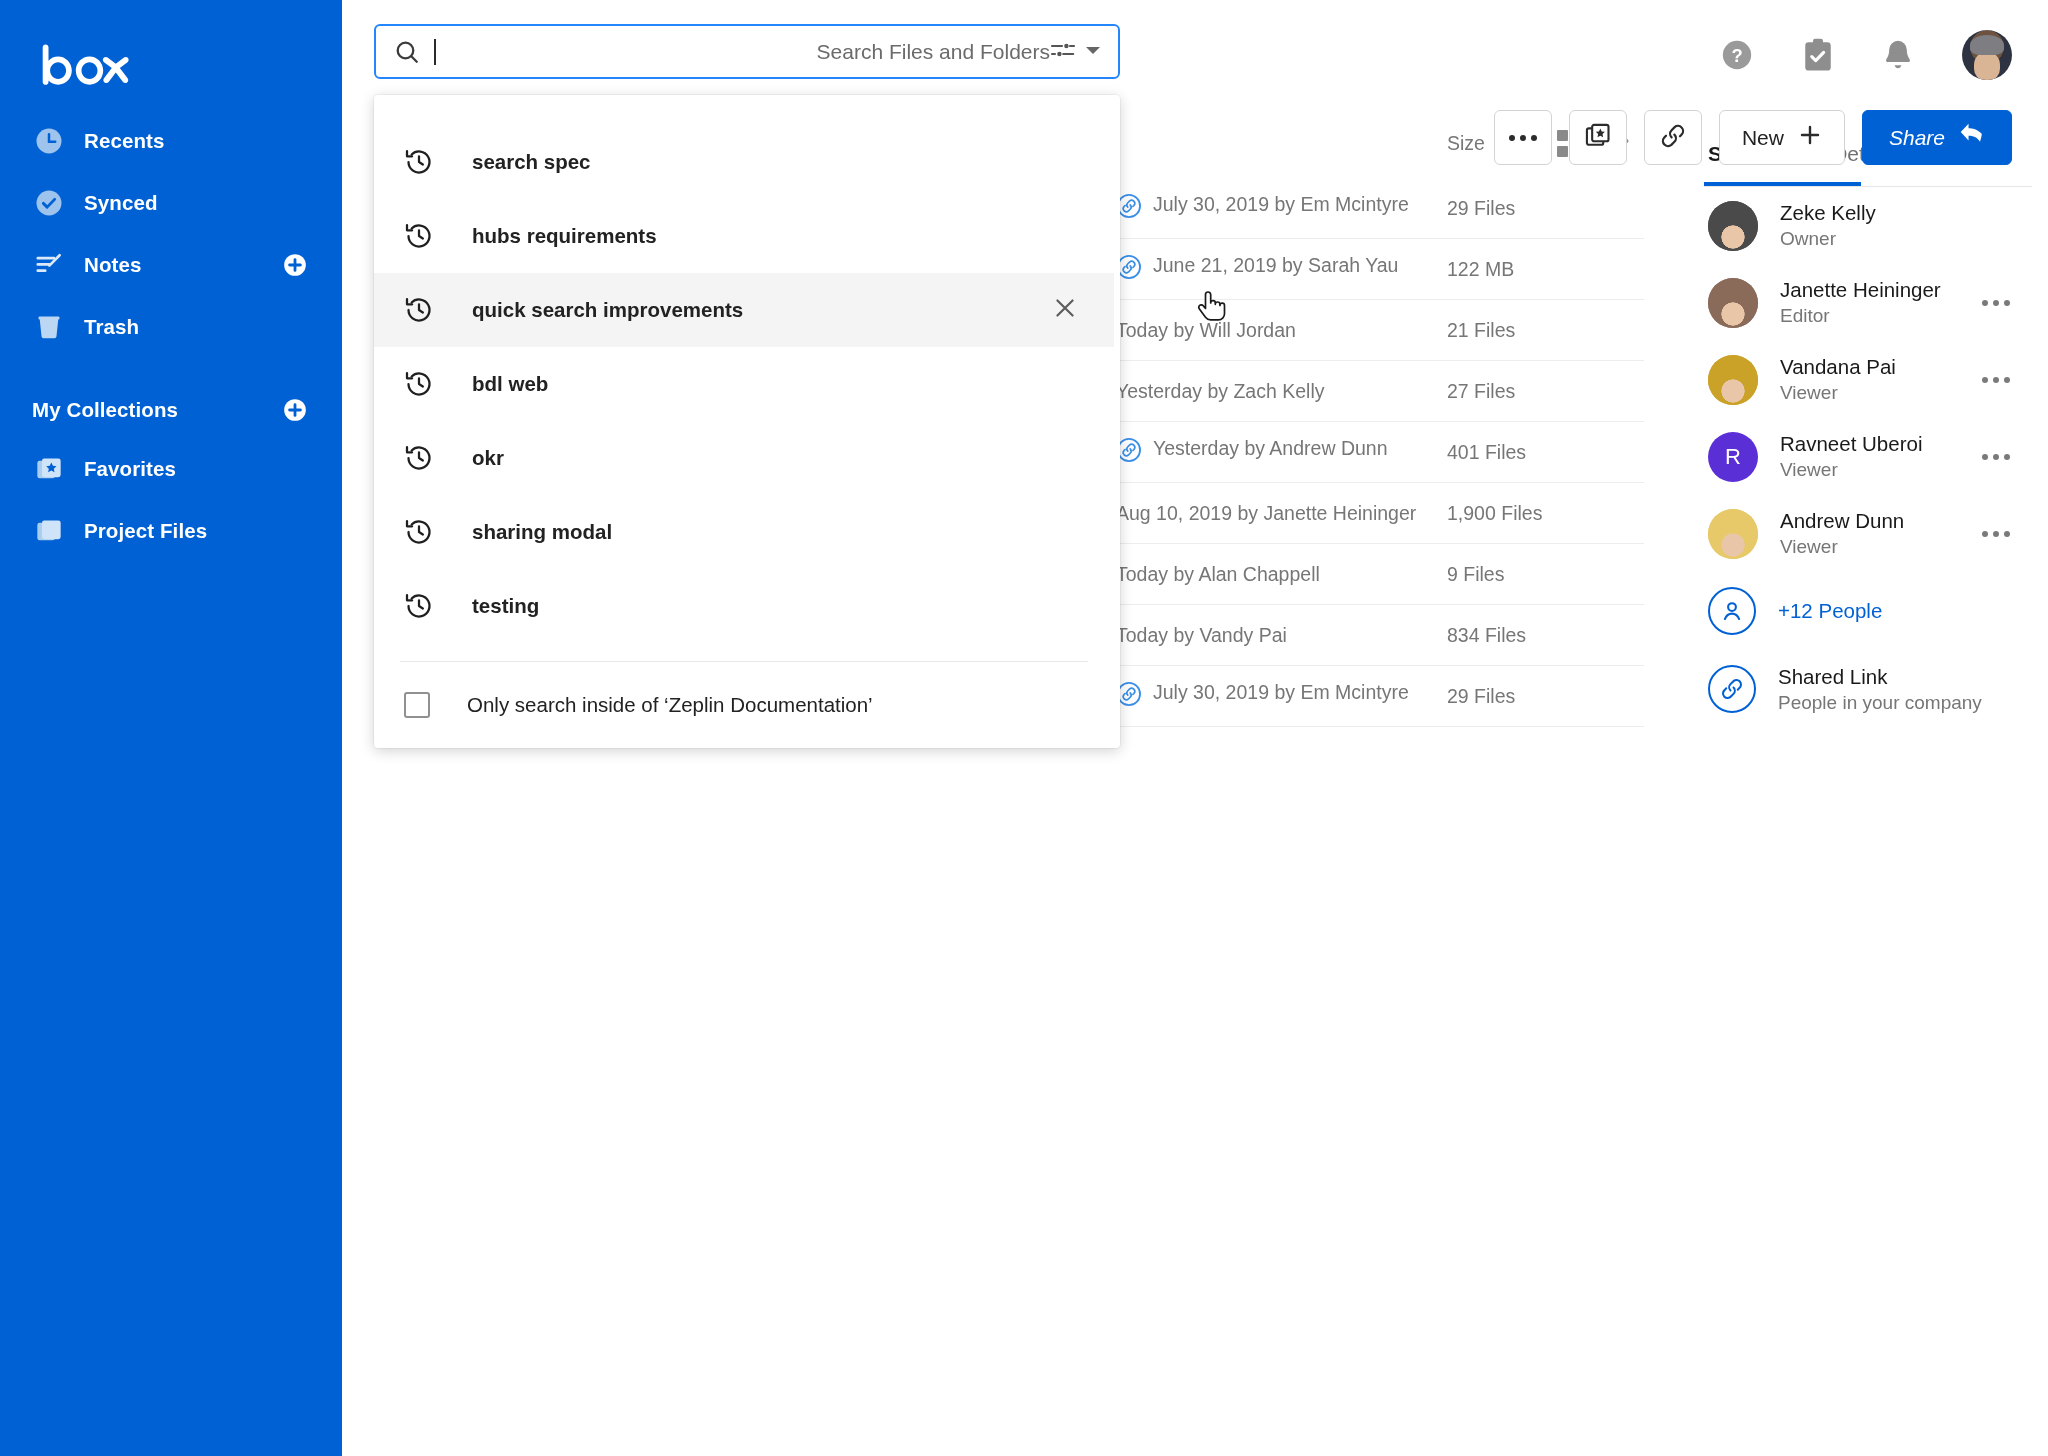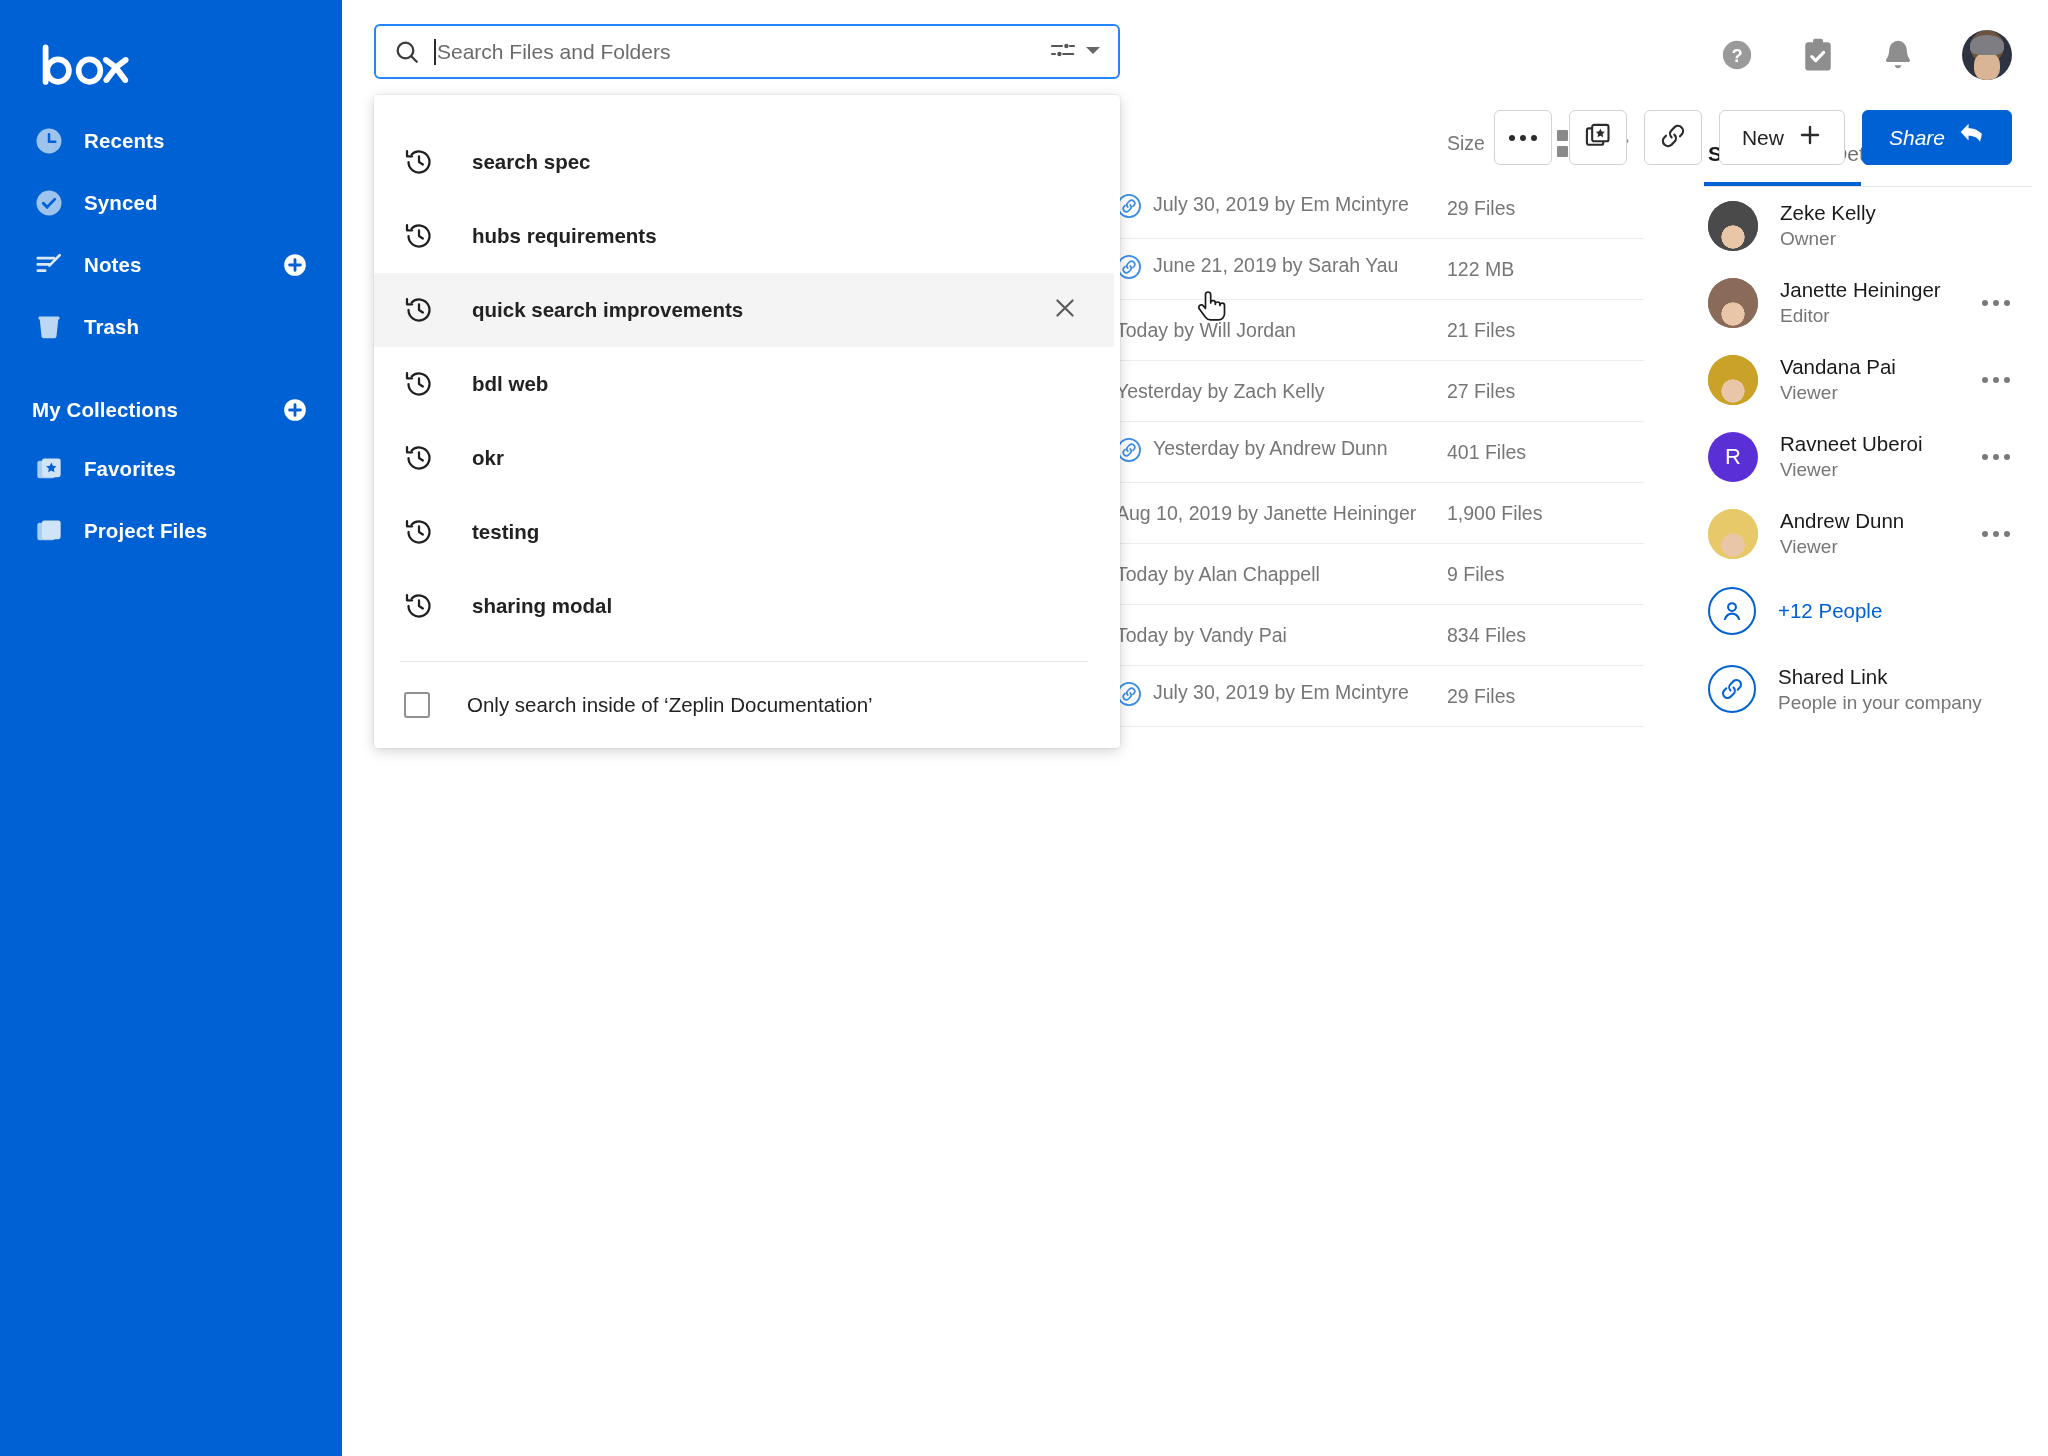--- a/index.html
+++ b/index.html
@@ -57,21 +57,21 @@
     width: 746px; z-index: 40;
   }
   .search-box {
     display: flex; align-items: center;
     height: 55px; background: #fff;
     border: 2px solid #2486FC; border-radius: 6px;
     padding: 0 16px 0 18px;
   }
   .search-ico { width: 26px; height: 26px; flex: 0 0 26px; margin-right: 14px; }
   .search-caret { width: 2px; height: 26px; background: #2b2b2b; margin-right: 1px; }
-  .search-ph { font-size: 21px; color: #6b6b6b; flex: 1; white-space: nowrap; }
+  .search-ph { font-size: 21px; color: #6b6b6b; flex: 1; white-space: nowrap; text-align: right; }
   .search-filter { display: flex; align-items: center; gap: 8px; cursor: pointer; }
 
   
   .dropdown {
     position: absolute; left: 0; top: 71px; width: 746px;
     background: #fff; border-radius: 4px;
     box-shadow: 0 3px 14px rgba(0,0,0,.18), 0 0 0 1px rgba(0,0,0,.04);
     padding: 30px 6px 0 0; z-index: 39;
   }
   .dd-item {
@@ -436,29 +436,29 @@
                   <path d="M12 7.4V12l3.1 2"></path>
                 </svg></span>
               <span class="dd-label">okr</span>
             </div>
             <div class="dd-item">
               <span class="dd-ico"><svg width="30" height="30" viewBox="0 0 24 24" fill="none" stroke="#1f1f1f" stroke-width="1.8" stroke-linecap="round" stroke-linejoin="round">
   <path d="M3.6 12a8.4 8.4 0 1 0 2.5-6"></path>
                   <path d="M2.4 3.3v4.1h4.1"></path>
                   <path d="M12 7.4V12l3.1 2"></path>
                 </svg></span>
-              <span class="dd-label">testing</span>
+              <span class="dd-label">sharing modal</span>
             </div>
             <div class="dd-item">
               <span class="dd-ico"><svg width="30" height="30" viewBox="0 0 24 24" fill="none" stroke="#1f1f1f" stroke-width="1.8" stroke-linecap="round" stroke-linejoin="round">
   <path d="M3.6 12a8.4 8.4 0 1 0 2.5-6"></path>
                   <path d="M2.4 3.3v4.1h4.1"></path>
                   <path d="M12 7.4V12l3.1 2"></path>
                 </svg></span>
-              <span class="dd-label">sharing modal</span>
+              <span class="dd-label">testing</span>
             </div>
           </div>
         <div class="dd-sep"></div>
         <div class="dd-foot">
           <span class="dd-check"></span>
           <span class="dd-foot-label">Only search inside of ‘Zeplin Documentation’</span>
         </div>
       </div>
     </div>
 

